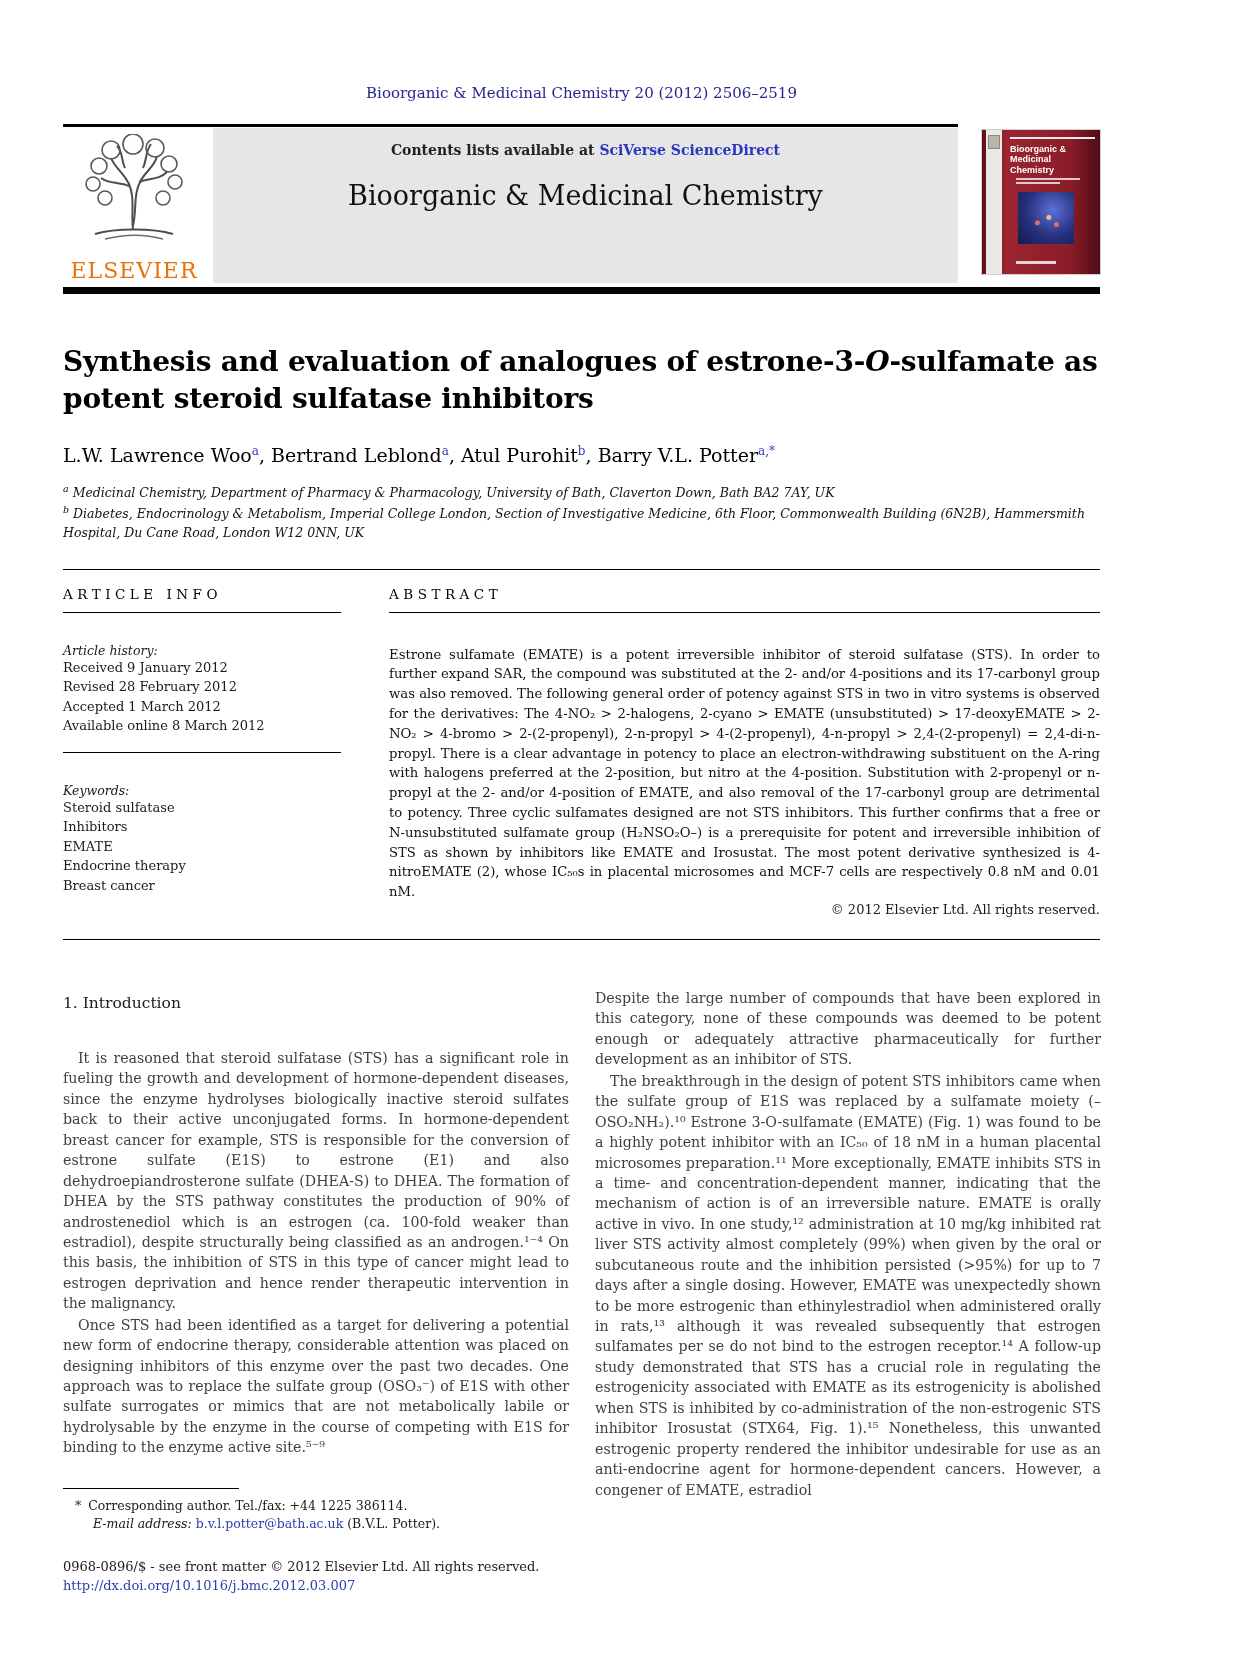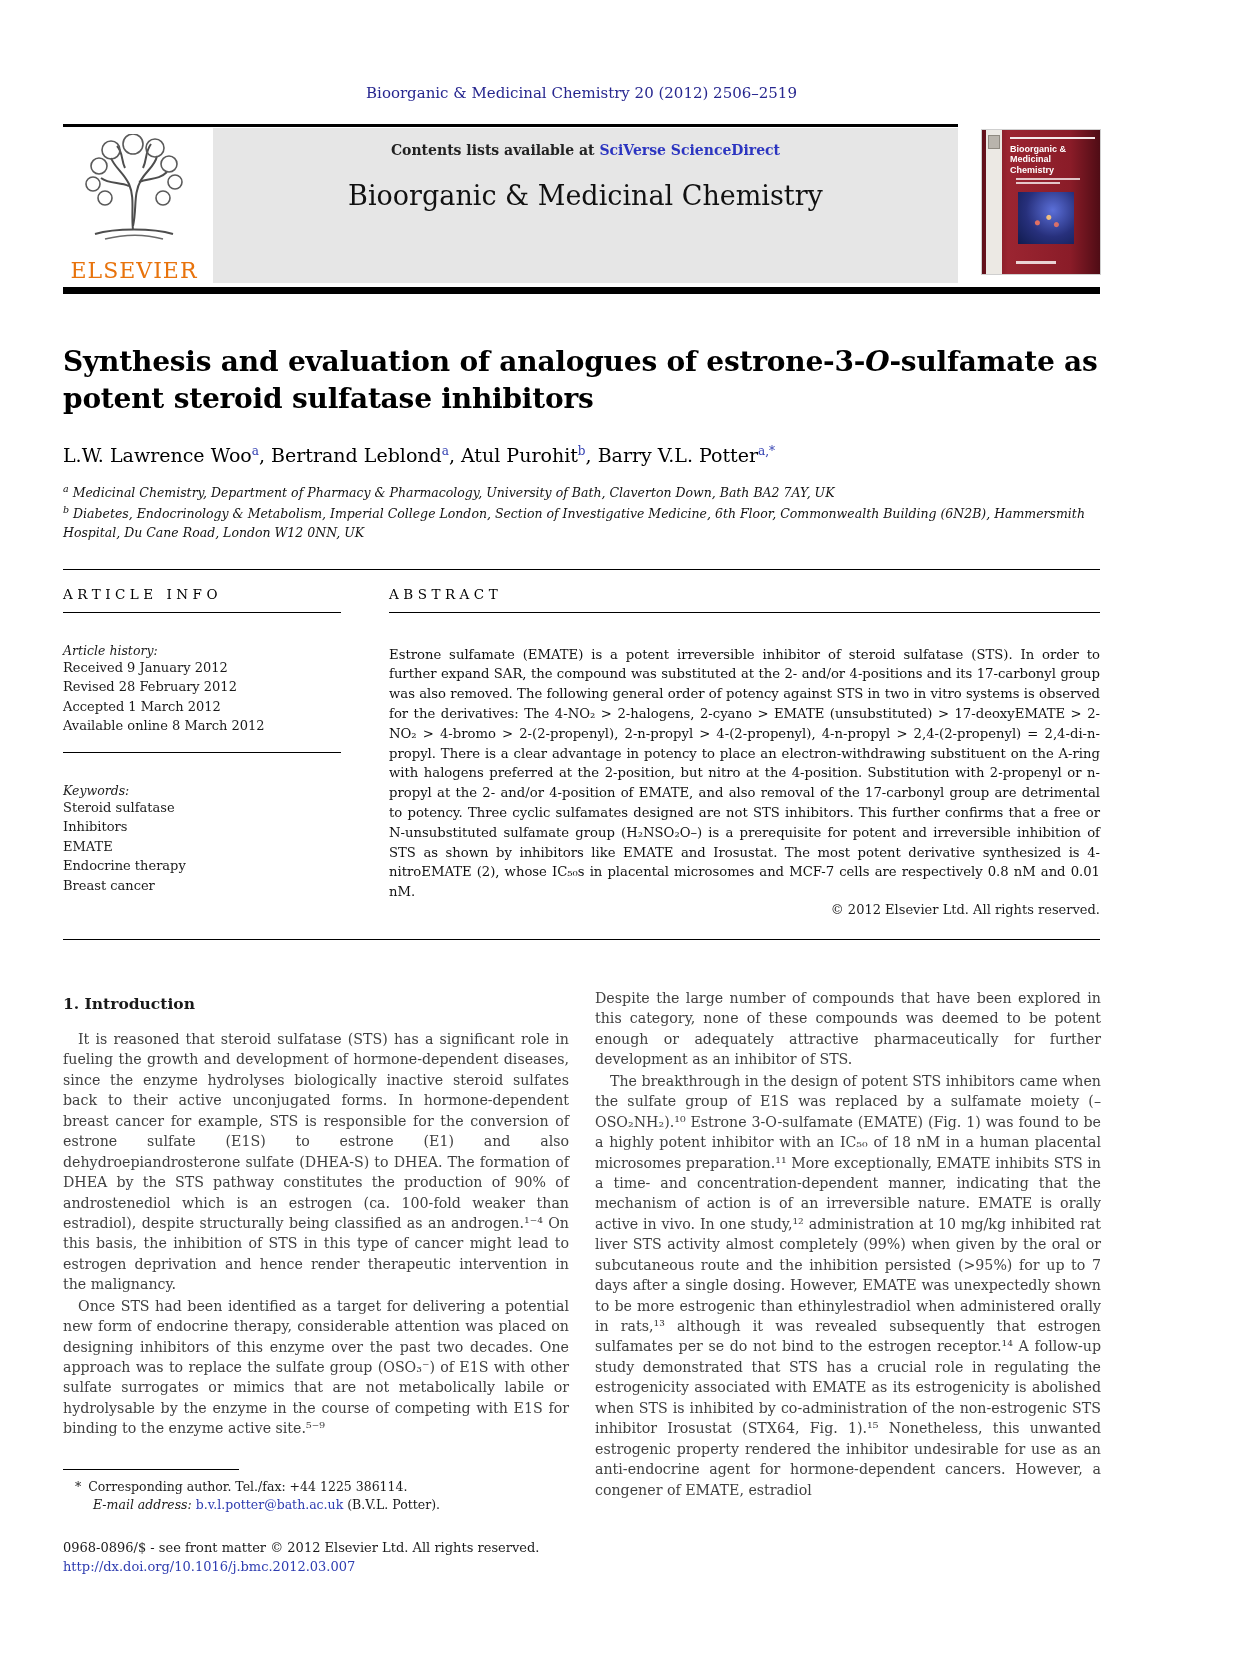--- a/index.html
+++ b/index.html
@@ -93,21 +93,21 @@
   .mid-rule { width: 278px; height: 1px; background: #000; margin: 16px 0 12px 0; }
   .abstract-text {
     margin-top: 32px; font-size: 13.2px; line-height: 1.5; text-align: justify; color: #111;
   }
   .copyright-line { text-align: right; font-size: 13px; }
   .info-rule-bottom { margin-top: 22px; }
 
   
   .intro-wrap { display: flex; gap: 26px; margin-top: 48px; }
   .bcol { width: 506px; flex: none; }
-  .sec1-heading { font-size: 15.5px; font-weight: bold; margin: 6px 0 16px 0; }
+  .sec1-heading { font-size: 15.5px; font-weight: normal; margin: 6px 0 36px 0; }
   .bcol p {
     margin: 0; font-size: 14.2px; line-height: 1.44; text-align: justify; color: #404040;
     text-indent: 15px;
   }
   .bcol p.noindent { text-indent: 0; }
   .bcol p + p { margin-top: 1px; }
 
   
   .footnote { margin-top: 30px; }
   .fn-rule { width: 176px; height: 1px; background: #000; margin-bottom: 9px; }

